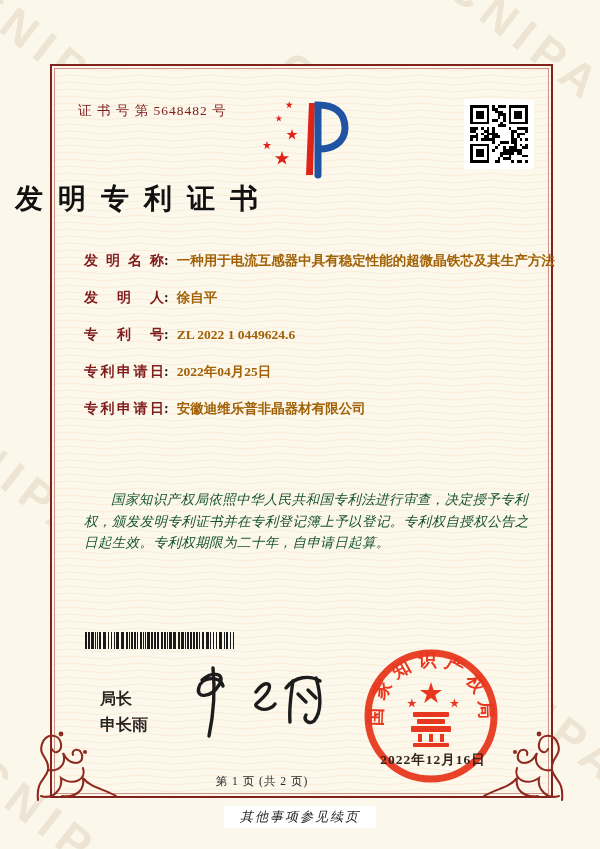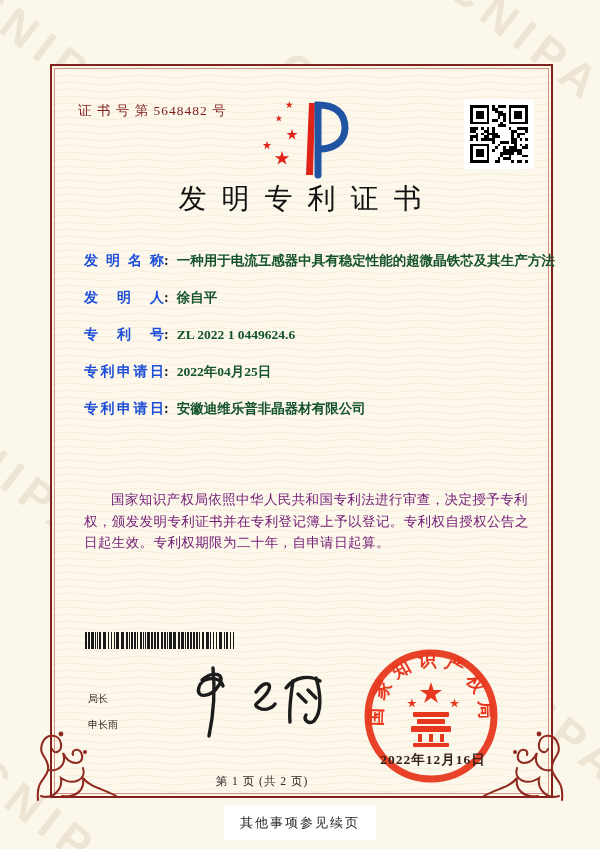--- a/index.html
+++ b/index.html
@@ -37,59 +37,59 @@
   .cert-no{
     position:absolute;left:78px;top:102px;font-size:13.5px;
     letter-spacing:1px;color:#7f1d1d;
   }
   .logo{position:absolute;left:246px;top:99px;}
   .qr-box{
     position:absolute;left:464px;top:99px;width:70px;height:70px;background:#ffffff;
     display:flex;align-items:center;justify-content:center;
   }
   .title{
-    position:absolute;left:0;top:180px;width:600px;text-align:center;
-    font-size:28px;font-weight:normal;letter-spacing:15px;text-indent:15px;
+    position:absolute;left:0;top:180px;width:600px;
+    font-size:28px;font-weight:bold;letter-spacing:15px;text-indent:15px;
     color:#111;
   }
   .fields{position:absolute;left:84px;top:250px;width:460px;}
   .frow{margin-bottom:15px;line-height:22px;font-size:14px;white-space:nowrap;}
   .f-label{
     display:inline-block;width:80px;font-weight:600;
-    text-align:justify;text-align-last:justify;vertical-align:top;color:#1d4ed8;
+    text-align:justify;text-align-last:justify;vertical-align:top;color:#7f1d1d;
   }
   .f-colon{font-weight:600;margin-right:8px;}
-  .f-value{font-size:13.5px;font-weight:600;color:#14532d;}
+  .f-value{font-size:13.5px;font-weight:600;color:#a16207;}
   .grant-gap{display:inline-block;width:42px;}
   .paras{
     position:absolute;left:84px;top:489px;width:446px;
-    font-size:13.5px;line-height:21.5px;color:#701a75;
+    font-style:italic;font-size:13.5px;line-height:21.5px;color:#14532d;
   }
   .paras p{margin:0;text-indent:2em;letter-spacing:.4px;}
   .barcode{position:absolute;left:85px;top:632px;}
   .sig-block{
-    position:absolute;left:88px;top:686px;
+    position:absolute;left:100px;top:686px;
     font-family:"Liberation Sans","DejaVu Sans",sans-serif;
-    font-size:10px;font-weight:normal;color:#2b2320;line-height:26px;
+    font-size:16px;font-weight:bold;color:#2b2320;line-height:26px;
   }
   .signature{position:absolute;left:168px;top:662px;}
   .seal{position:absolute;left:361px;top:646px;z-index:3;}
   .seal-date{
     position:absolute;left:364px;top:751px;width:138px;text-align:center;
     font-size:13.5px;font-weight:bold;letter-spacing:1px;color:#35221b;z-index:4;
     white-space:nowrap;
   }
   .page-info{
     position:absolute;left:0;top:774px;width:524px;text-align:center;
     font-size:11.5px;color:#2c2826;letter-spacing:1px;
   }
   .footer-note-wrap{position:absolute;left:0;top:806px;width:600px;text-align:center;}
   .footer-note{
-    display:inline-block;background:#ffffff;padding:8px 16px;
-    font-size:13px;color:#2a2624;letter-spacing:2px;
+    display:inline-block;background:#ffffff;padding:2px 16px;
+    font-style:italic;font-size:13px;color:#2a2624;letter-spacing:2px;
   }
 </style>
 </head>
 <body>
 
 <div class="wm" style="left:-10px;top:-30px">CNIPA</div>
 <div class="wm" style="left:470px;top:-42px">CNIPA</div>
 <div class="wm" style="left:300px;top:40px">CNIPA</div>
 <div class="wm" style="left:355px;top:250px">CNIPA</div>
 <div class="wm" style="left:-42px;top:400px">CNIPA</div>

